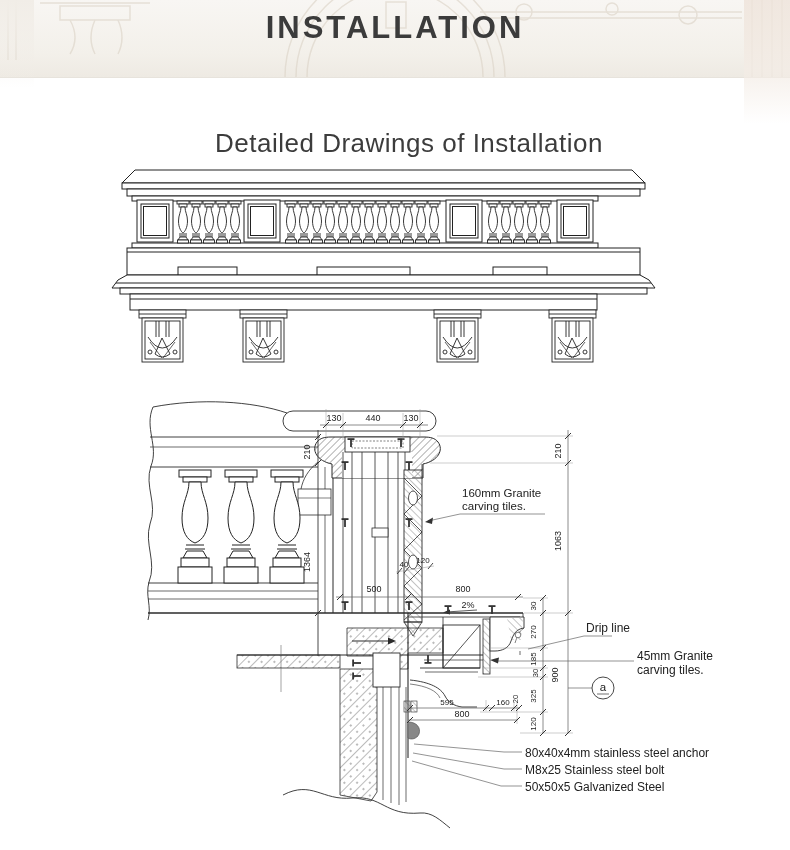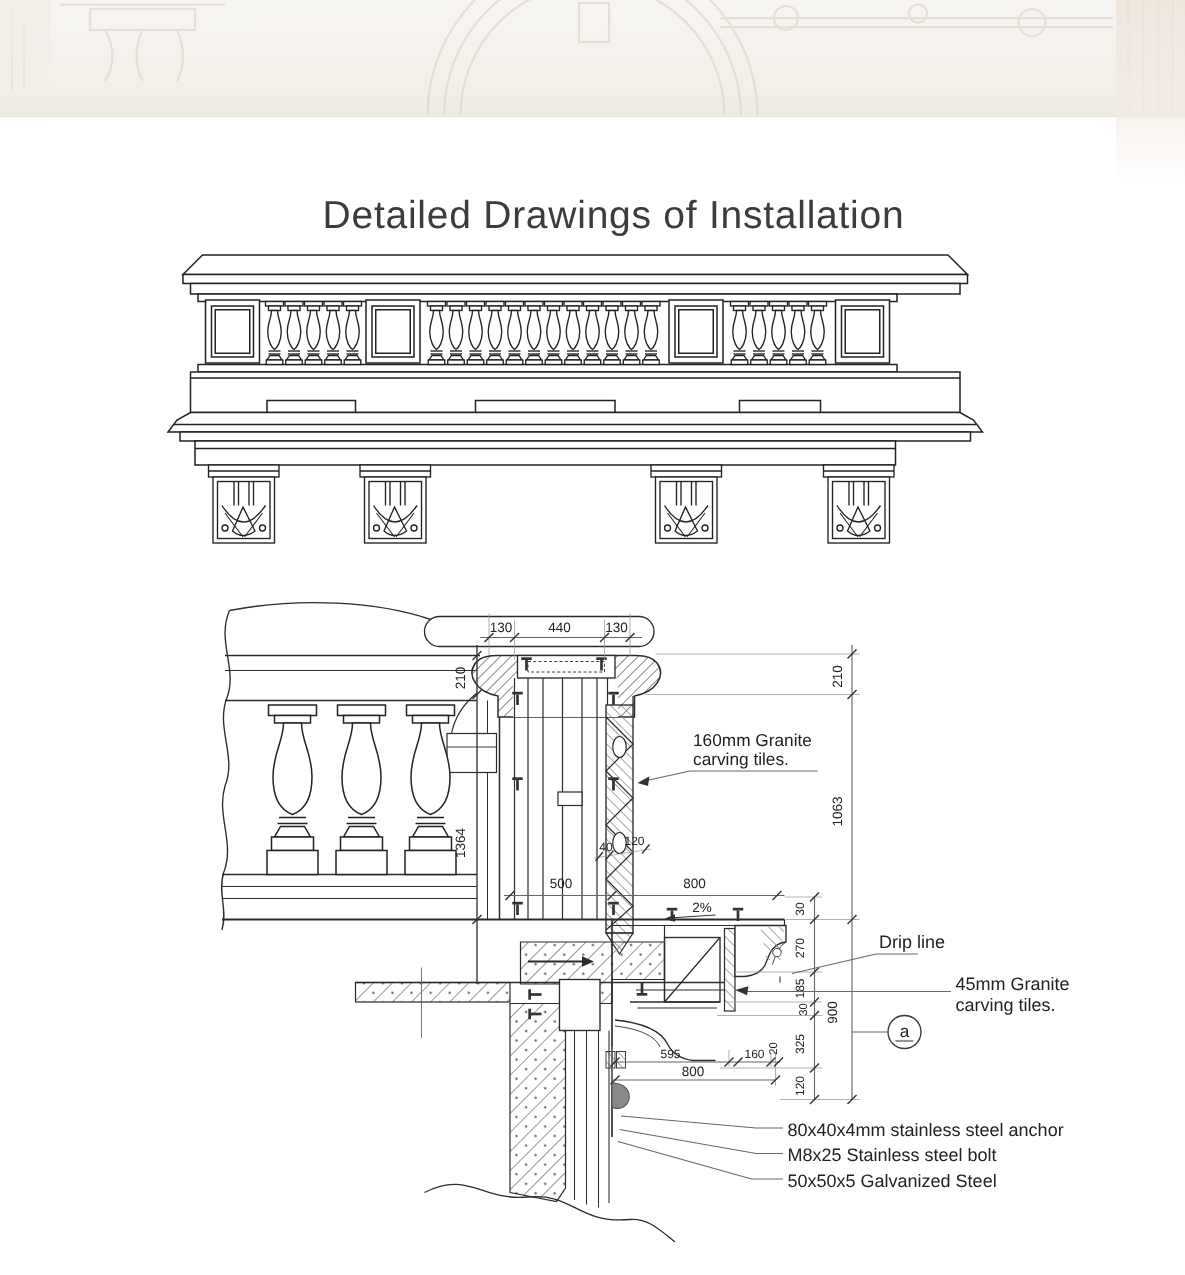--- a/index.html
+++ b/index.html
@@ -49,20 +49,21 @@
         <line x1="762" y1="0" x2="762" y2="77"></line>
         <line x1="772" y1="0" x2="772" y2="77"></line>
         <line x1="782" y1="0" x2="782" y2="77"></line>
         <line x1="8" y1="0" x2="8" y2="60"></line>
         <line x1="16" y1="0" x2="16" y2="60"></line>
         <rect x="60" y="6" width="70" height="14"></rect>
         <path d="M70,20 q10,18 0,34 M95,20 q-8,18 0,34 M118,20 q8,18 0,34"></path>
         <line x1="40" y1="3" x2="150" y2="3"></line>
       </g>
     </svg>
+    <h1>INSTALLATION</h1>
   </div>
   <div class="side-fade-right"></div>
   <div class="side-fade-left"></div>
 
   <h2 class="section-title">Detailed Drawings of Installation</h2>
 
   <svg class="drawing" style="top:150px" width="790" height="240" viewBox="0 150 790 240">
     <defs>
       <g id="balS" stroke="#222" stroke-width=".9" fill="#fff">
         <rect x="0" y="0" width="12" height="3"></rect>

